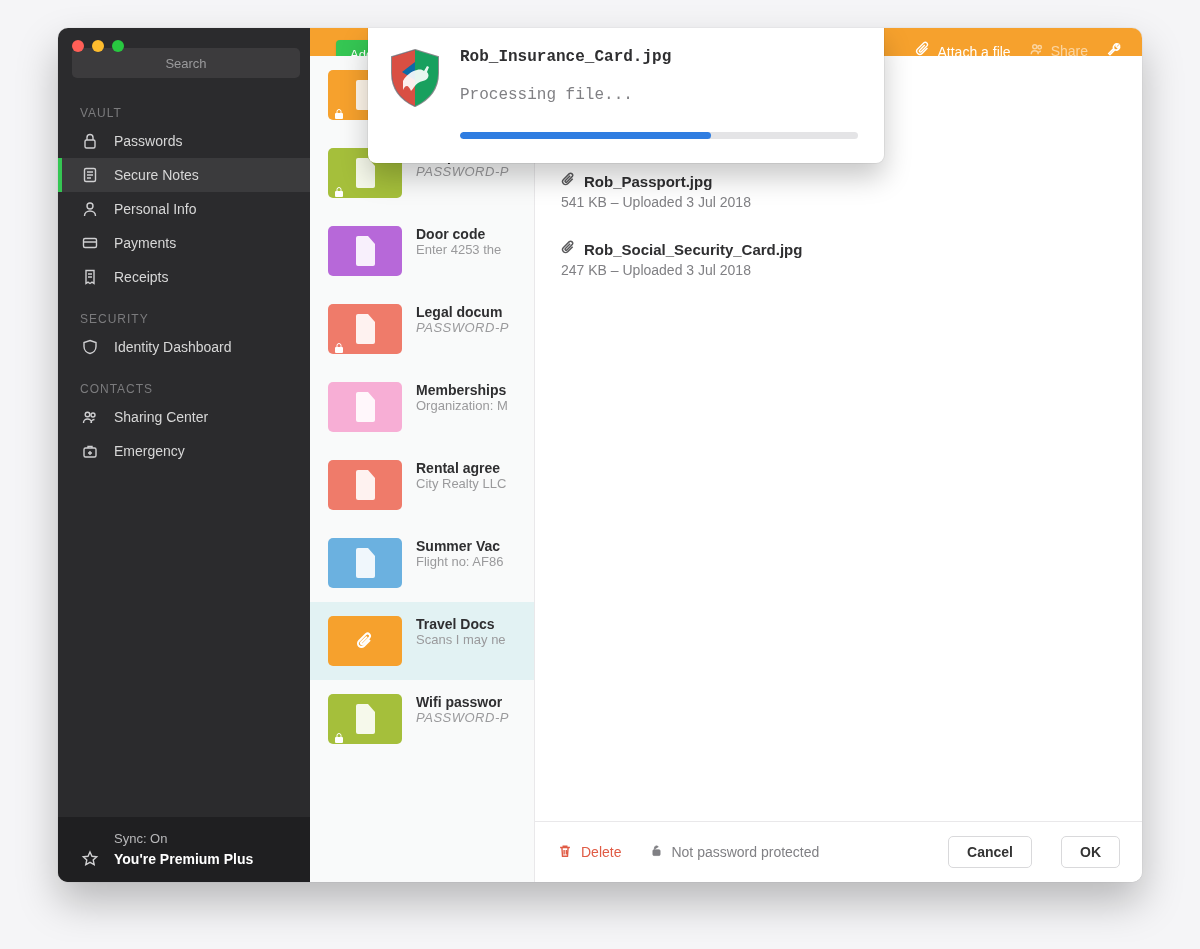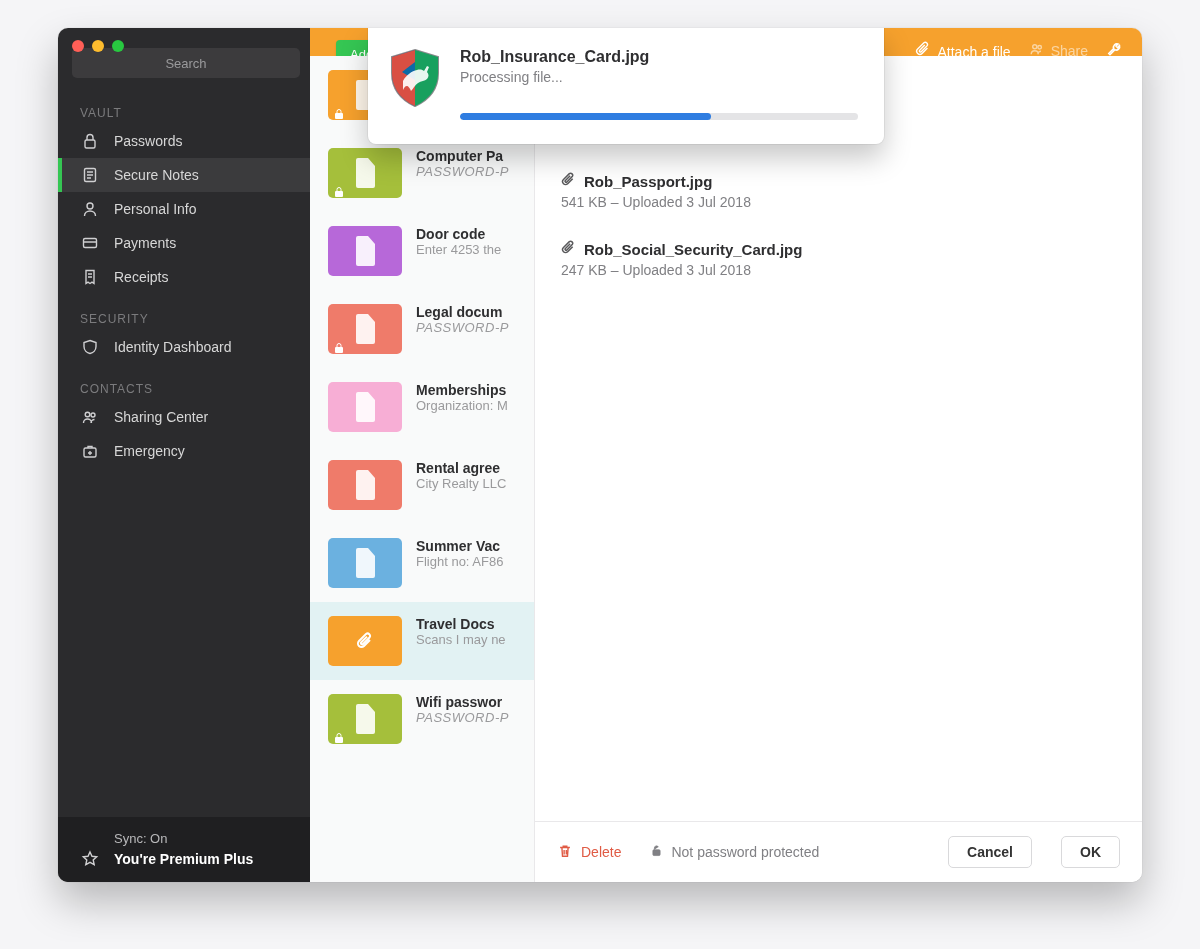--- a/index.html
+++ b/index.html
@@ -147,26 +147,26 @@
   .detail-footer button{
     border:1px solid #d9d9db;background:#fff;border-radius:5px;
     padding:7px 18px;font-size:14px;cursor:pointer;color:#333;font-weight:bold;
   }
 
   
   .toast{
     position:absolute;top:0;left:310px;width:470px;
     background:#fff;border-radius:0 0 8px 8px;
     box-shadow:0 14px 28px rgba(0,0,0,.22),0 0 0 1px rgba(0,0,0,.05);
-    padding:20px 26px 24px 20px;display:flex;gap:18px;z-index:40;
+    padding:20px 26px 24px 20px;display:flex;gap:18px;z-index:40;font-family:Liberation Mono, monospace;
   }
   .toast .shield{width:54px;height:60px;flex:none}
   .toast .info{flex:1}
   .toast .fname{font-weight:700;color:#2f2f31;font-size:16px}
-  .toast .status{color:var(--pane-muted);font-size:14px;margin-top:3px}
+  .toast .status{color:var(--pane-muted);font-size:16px;margin-top:20px}
   .toast .bar{
     margin-top:28px;height:7px;border-radius:4px;background:#e4e4e6;position:relative;overflow:hidden;
   }
   .toast .bar .fill{position:absolute;top:0;left:0;bottom:0;background:#2f7de1;border-radius:4px}
 </style>
 </head>
 <body>
 
 <svg width="0" height="0" style="position:absolute">
   <defs>

